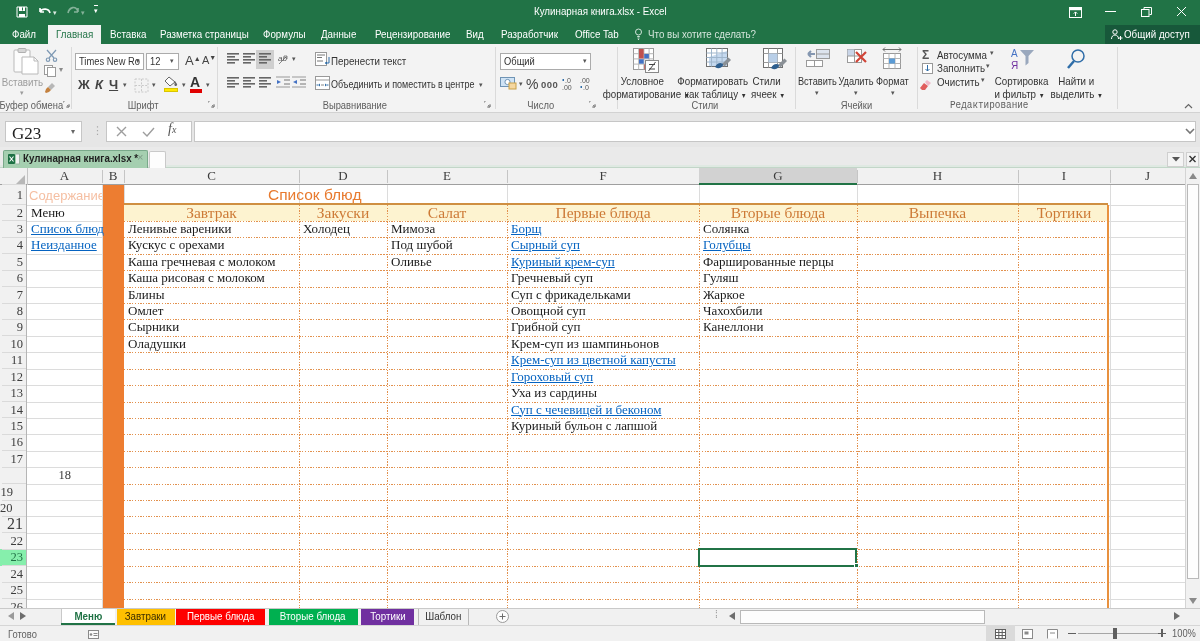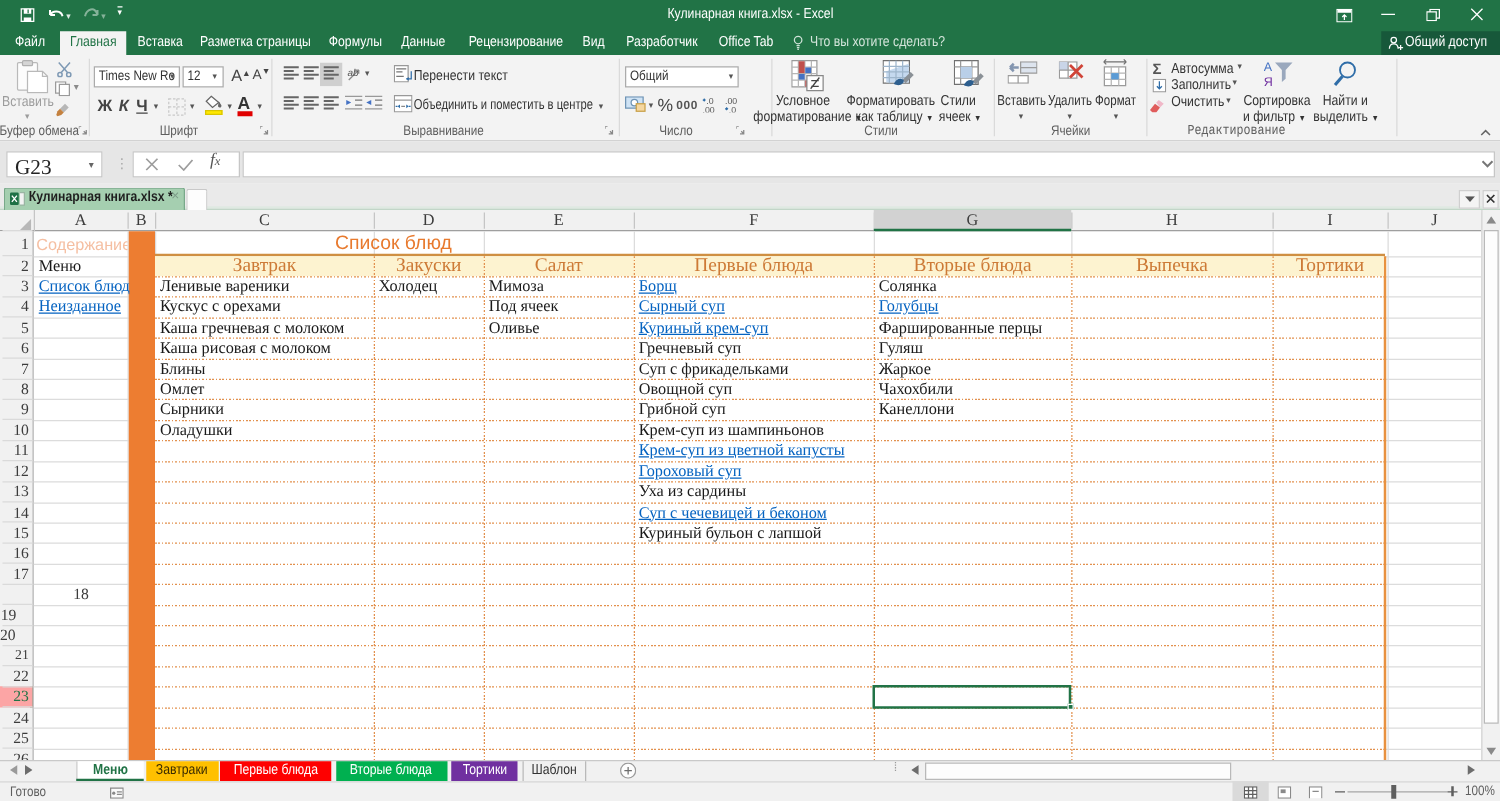--- a/index.html
+++ b/index.html
@@ -409,26 +409,26 @@
 <div class="ab ser" style="left:0;top:434.38px;width:26px;height:16.42px;color:#3c3c3c;font-size:12.5px;text-align:right;padding-right:3px;line-height:16.42px;">16</div>
 <div class="ab" style="left:2px;top:433.88px;width:24px;height:1px;background:#dadada"></div>
 <div class="ab ser" style="left:0;top:450.8px;width:26px;height:16.42px;color:#3c3c3c;font-size:12.5px;text-align:right;padding-right:3px;line-height:16.42px;">17</div>
 <div class="ab" style="left:2px;top:450.3px;width:24px;height:1px;background:#dadada"></div>
 <div class="ab ser" style="left:0;top:467.22px;width:26px;height:16.42px;color:#3c3c3c;font-size:12.5px;text-align:right;padding-right:3px;line-height:16.42px;margin-left:48px;">18</div>
 <div class="ab" style="left:2px;top:466.72px;width:24px;height:1px;background:#dadada"></div>
 <div class="ab ser" style="left:0;top:483.64000000000004px;width:26px;height:16.42px;color:#3c3c3c;font-size:12.5px;text-align:right;padding-right:13px;line-height:16.42px;">19</div>
 <div class="ab" style="left:2px;top:483.14000000000004px;width:24px;height:1px;background:#dadada"></div>
 <div class="ab ser" style="left:0;top:500.06000000000006px;width:26px;height:16.42px;color:#3c3c3c;font-size:12.5px;text-align:right;padding-right:15px;line-height:16.42px;">20</div>
 <div class="ab" style="left:2px;top:499.56000000000006px;width:24px;height:1px;background:#dadada"></div>
-<div class="ab ser" style="left:0;top:516.48px;width:26px;height:16.42px;color:#3c3c3c;font-size:11px;text-align:right;padding-right:3px;line-height:16.42px;">21</div>
+<div class="ab ser" style="left:0;top:516.48px;width:26px;height:16.42px;color:#3c3c3c;font-size:16px;text-align:right;padding-right:3px;line-height:16.42px;">21</div>
 <div class="ab" style="left:2px;top:515.98px;width:24px;height:1px;background:#dadada"></div>
 <div class="ab ser" style="left:0;top:532.9000000000001px;width:26px;height:16.42px;color:#3c3c3c;font-size:12.5px;text-align:right;padding-right:3px;line-height:16.42px;">22</div>
 <div class="ab" style="left:2px;top:532.4000000000001px;width:24px;height:1px;background:#dadada"></div>
 <div class="ab" style="left:24px;top:549.32px;width:2px;height:16.42px;background:#217346"></div>
-<div class="ab ser" style="left:0;top:549.32px;width:26px;height:16.42px;color:#3c3c3c;font-size:12.5px;text-align:right;padding-right:3px;line-height:16.42px;background:#fca5a5;color:#217346;">23</div>
+<div class="ab ser" style="left:0;top:549.32px;width:26px;height:16.42px;color:#3c3c3c;font-size:12.5px;text-align:right;padding-right:3px;line-height:16.42px;background:#86efac;color:#217346;">23</div>
 <div class="ab" style="left:2px;top:548.82px;width:24px;height:1px;background:#dadada"></div>
 <div class="ab ser" style="left:0;top:565.74px;width:26px;height:16.42px;color:#3c3c3c;font-size:12.5px;text-align:right;padding-right:3px;line-height:16.42px;">24</div>
 <div class="ab" style="left:2px;top:565.24px;width:24px;height:1px;background:#dadada"></div>
 <div class="ab ser" style="left:0;top:582.1600000000001px;width:26px;height:16.42px;color:#3c3c3c;font-size:12.5px;text-align:right;padding-right:3px;line-height:16.42px;">25</div>
 <div class="ab" style="left:2px;top:581.6600000000001px;width:24px;height:1px;background:#dadada"></div>
 <div class="ab ser" style="left:0;top:598.58px;width:26px;height:16.42px;color:#3c3c3c;font-size:12.5px;text-align:right;padding-right:3px;line-height:16.42px;">26</div>
 <div class="ab" style="left:2px;top:598.08px;width:24px;height:1px;background:#dadada"></div>
 <div class="ab" style="left:102px;top:184.5px;width:1px;height:423.5px;background:#dcdcdc"></div>
 <div class="ab" style="left:124px;top:184.5px;width:1px;height:423.5px;background:#dcdcdc"></div>
 <div class="ab" style="left:299px;top:184.5px;width:1px;height:423.5px;background:#dcdcdc"></div>
@@ -514,21 +514,21 @@
 <div class="ab ser" style="left:128px;top:220.92000000000002px;font-size:13px;color:#1a1a1a;white-space:nowrap;line-height:16.42px;">Ленивые вареники</div>
 <div class="ab ser" style="left:128px;top:237.34px;font-size:13px;color:#1a1a1a;white-space:nowrap;line-height:16.42px;">Кускус с орехами</div>
 <div class="ab ser" style="left:128px;top:253.76px;font-size:13px;color:#1a1a1a;white-space:nowrap;line-height:16.42px;">Каша гречневая с молоком</div>
 <div class="ab ser" style="left:128px;top:270.18px;font-size:13px;color:#1a1a1a;white-space:nowrap;line-height:16.42px;">Каша рисовая с молоком</div>
 <div class="ab ser" style="left:128px;top:286.6px;font-size:13px;color:#1a1a1a;white-space:nowrap;line-height:16.42px;">Блины</div>
 <div class="ab ser" style="left:128px;top:303.02px;font-size:13px;color:#1a1a1a;white-space:nowrap;line-height:16.42px;">Омлет</div>
 <div class="ab ser" style="left:128px;top:319.44px;font-size:13px;color:#1a1a1a;white-space:nowrap;line-height:16.42px;">Сырники</div>
 <div class="ab ser" style="left:128px;top:335.86px;font-size:13px;color:#1a1a1a;white-space:nowrap;line-height:16.42px;">Оладушки</div>
 <div class="ab ser" style="left:303px;top:220.92000000000002px;font-size:13px;color:#1a1a1a;white-space:nowrap;line-height:16.42px;">Холодец</div>
 <div class="ab ser" style="left:391px;top:220.92000000000002px;font-size:13px;color:#1a1a1a;white-space:nowrap;line-height:16.42px;">Мимоза</div>
-<div class="ab ser" style="left:391px;top:237.34px;font-size:13px;color:#1a1a1a;white-space:nowrap;line-height:16.42px;">Под ячеек</div>
+<div class="ab ser" style="left:391px;top:237.34px;font-size:13px;color:#1a1a1a;white-space:nowrap;line-height:16.42px;">Под шубой</div>
 <div class="ab ser" style="left:391px;top:253.76px;font-size:13px;color:#1a1a1a;white-space:nowrap;line-height:16.42px;">Оливье</div>
 <div class="ab ser" style="left:511px;top:220.92000000000002px;font-size:13px;color:#0563c1;white-space:nowrap;line-height:16.42px;text-decoration:underline;">Борщ</div>
 <div class="ab ser" style="left:511px;top:237.34px;font-size:13px;color:#0563c1;white-space:nowrap;line-height:16.42px;text-decoration:underline;">Сырный суп</div>
 <div class="ab ser" style="left:511px;top:253.76px;font-size:13px;color:#0563c1;white-space:nowrap;line-height:16.42px;text-decoration:underline;">Куриный крем-суп</div>
 <div class="ab ser" style="left:511px;top:270.18px;font-size:13px;color:#1a1a1a;white-space:nowrap;line-height:16.42px;">Гречневый суп</div>
 <div class="ab ser" style="left:511px;top:286.6px;font-size:13px;color:#1a1a1a;white-space:nowrap;line-height:16.42px;">Суп с фрикадельками</div>
 <div class="ab ser" style="left:511px;top:303.02px;font-size:13px;color:#1a1a1a;white-space:nowrap;line-height:16.42px;">Овощной суп</div>
 <div class="ab ser" style="left:511px;top:319.44px;font-size:13px;color:#1a1a1a;white-space:nowrap;line-height:16.42px;">Грибной суп</div>
 <div class="ab ser" style="left:511px;top:335.86px;font-size:13px;color:#1a1a1a;white-space:nowrap;line-height:16.42px;">Крем-суп из шампиньонов</div>
 <div class="ab ser" style="left:511px;top:352.28000000000003px;font-size:13px;color:#0563c1;white-space:nowrap;line-height:16.42px;text-decoration:underline;">Крем-суп из цветной капусты</div>

